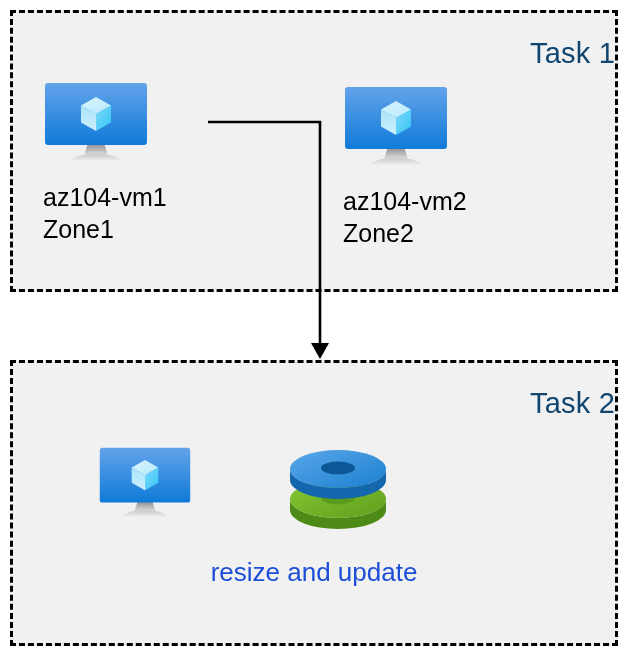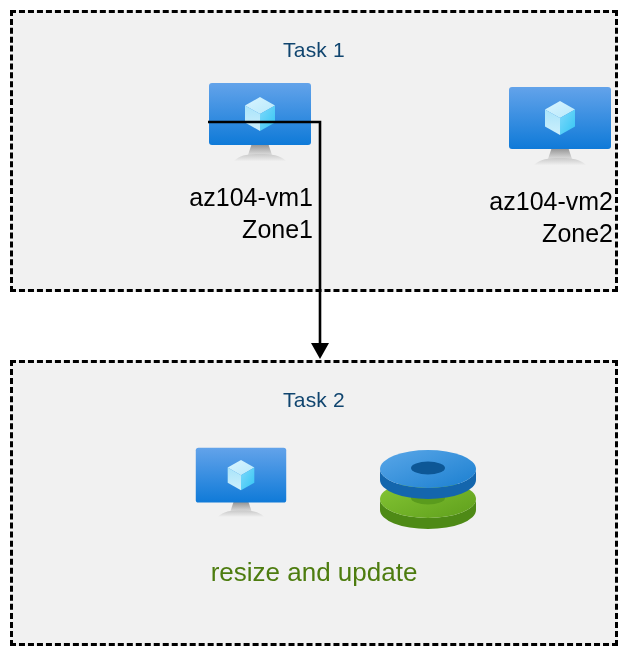--- a/index.html
+++ b/index.html
@@ -40,53 +40,53 @@
     top: 360px;
     width: 608px;
     height: 286px;
     padding-left: 18px;
   }
 
   .task-title {
     position: absolute;
     left: 0;
     width: 100%;
-    text-align: center;
+    text-align: right;
     color: #10456f;
-    font-size: 21px;
+    font-size: 29px;
     letter-spacing: 0.2px;
     line-height: 1;
   }
   #task1-title { top: 26px; }
   #task2-title { top: 26px; }
 
   
   .node {
     position: absolute;
-    text-align: right;
+    text-align: left;
   }
   #node-vm1 { left: 30px;  top: 68px;  width: 270px; }
   #node-vm2 { left: 330px; top: 72px;  width: 270px; }
   #node-vm3 { left: 85px;  top: 82px;  width: 190px; }
   #node-disks { left: 275px; top: 84px; width: 190px; }
 
   .node-label {
     margin-top: 10px;
     color: #000000;
     font-size: 25px;
     line-height: 1.28;
     white-space: pre-line;
   }
   #task2-caption {
     position: absolute;
     left: 0;
     width: 100%;
     top: 196px;
     text-align: center;
-    color: #4d7c0f;
+    color: #1d4ed8;
     font-size: 26px;
     line-height: 1;
   }
 
   .icon-wrap {
     display: inline-block;
     line-height: 0;
   }
 
   

